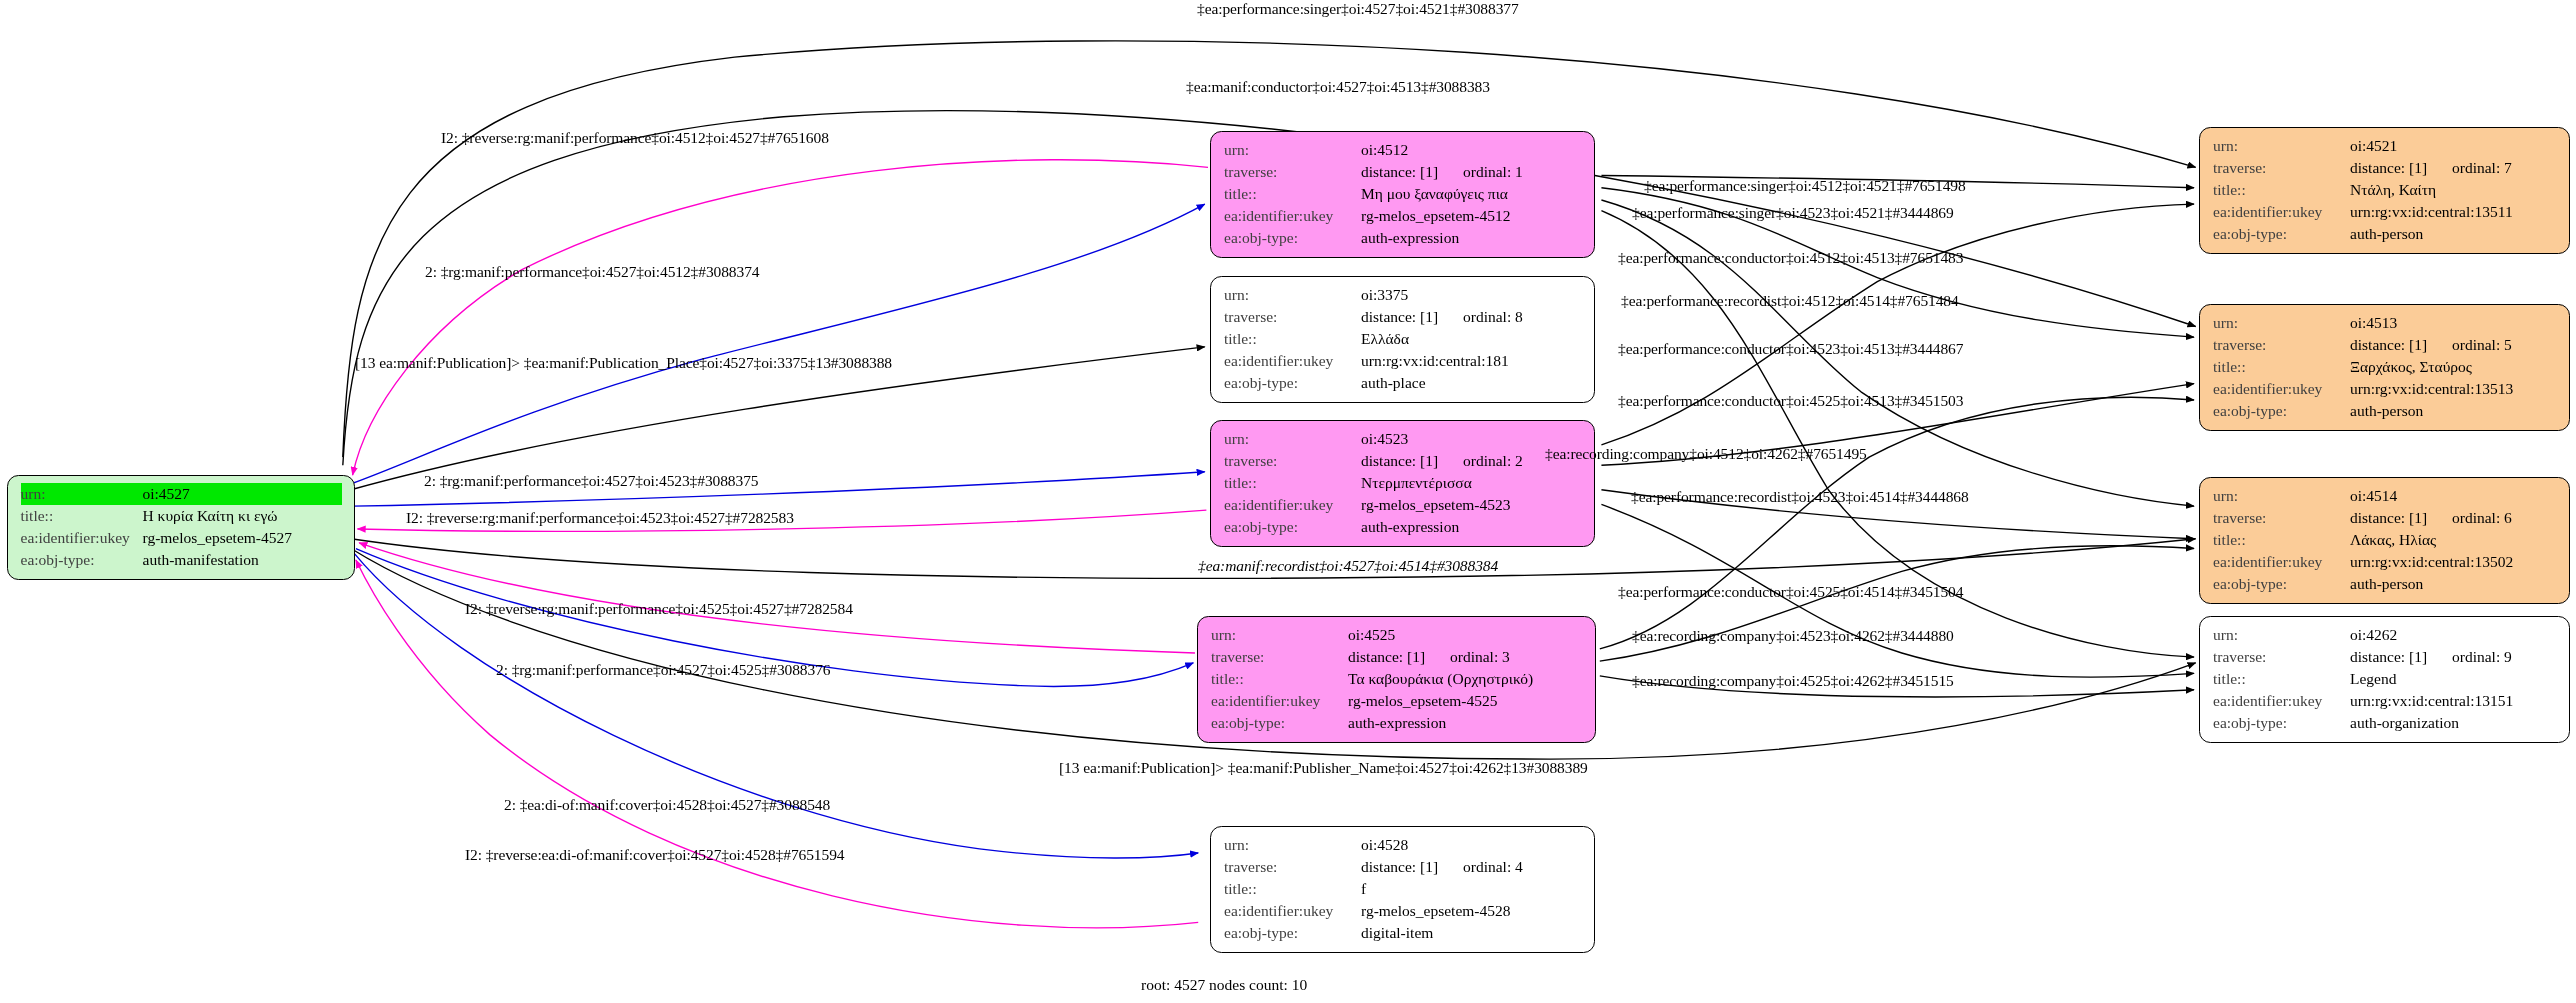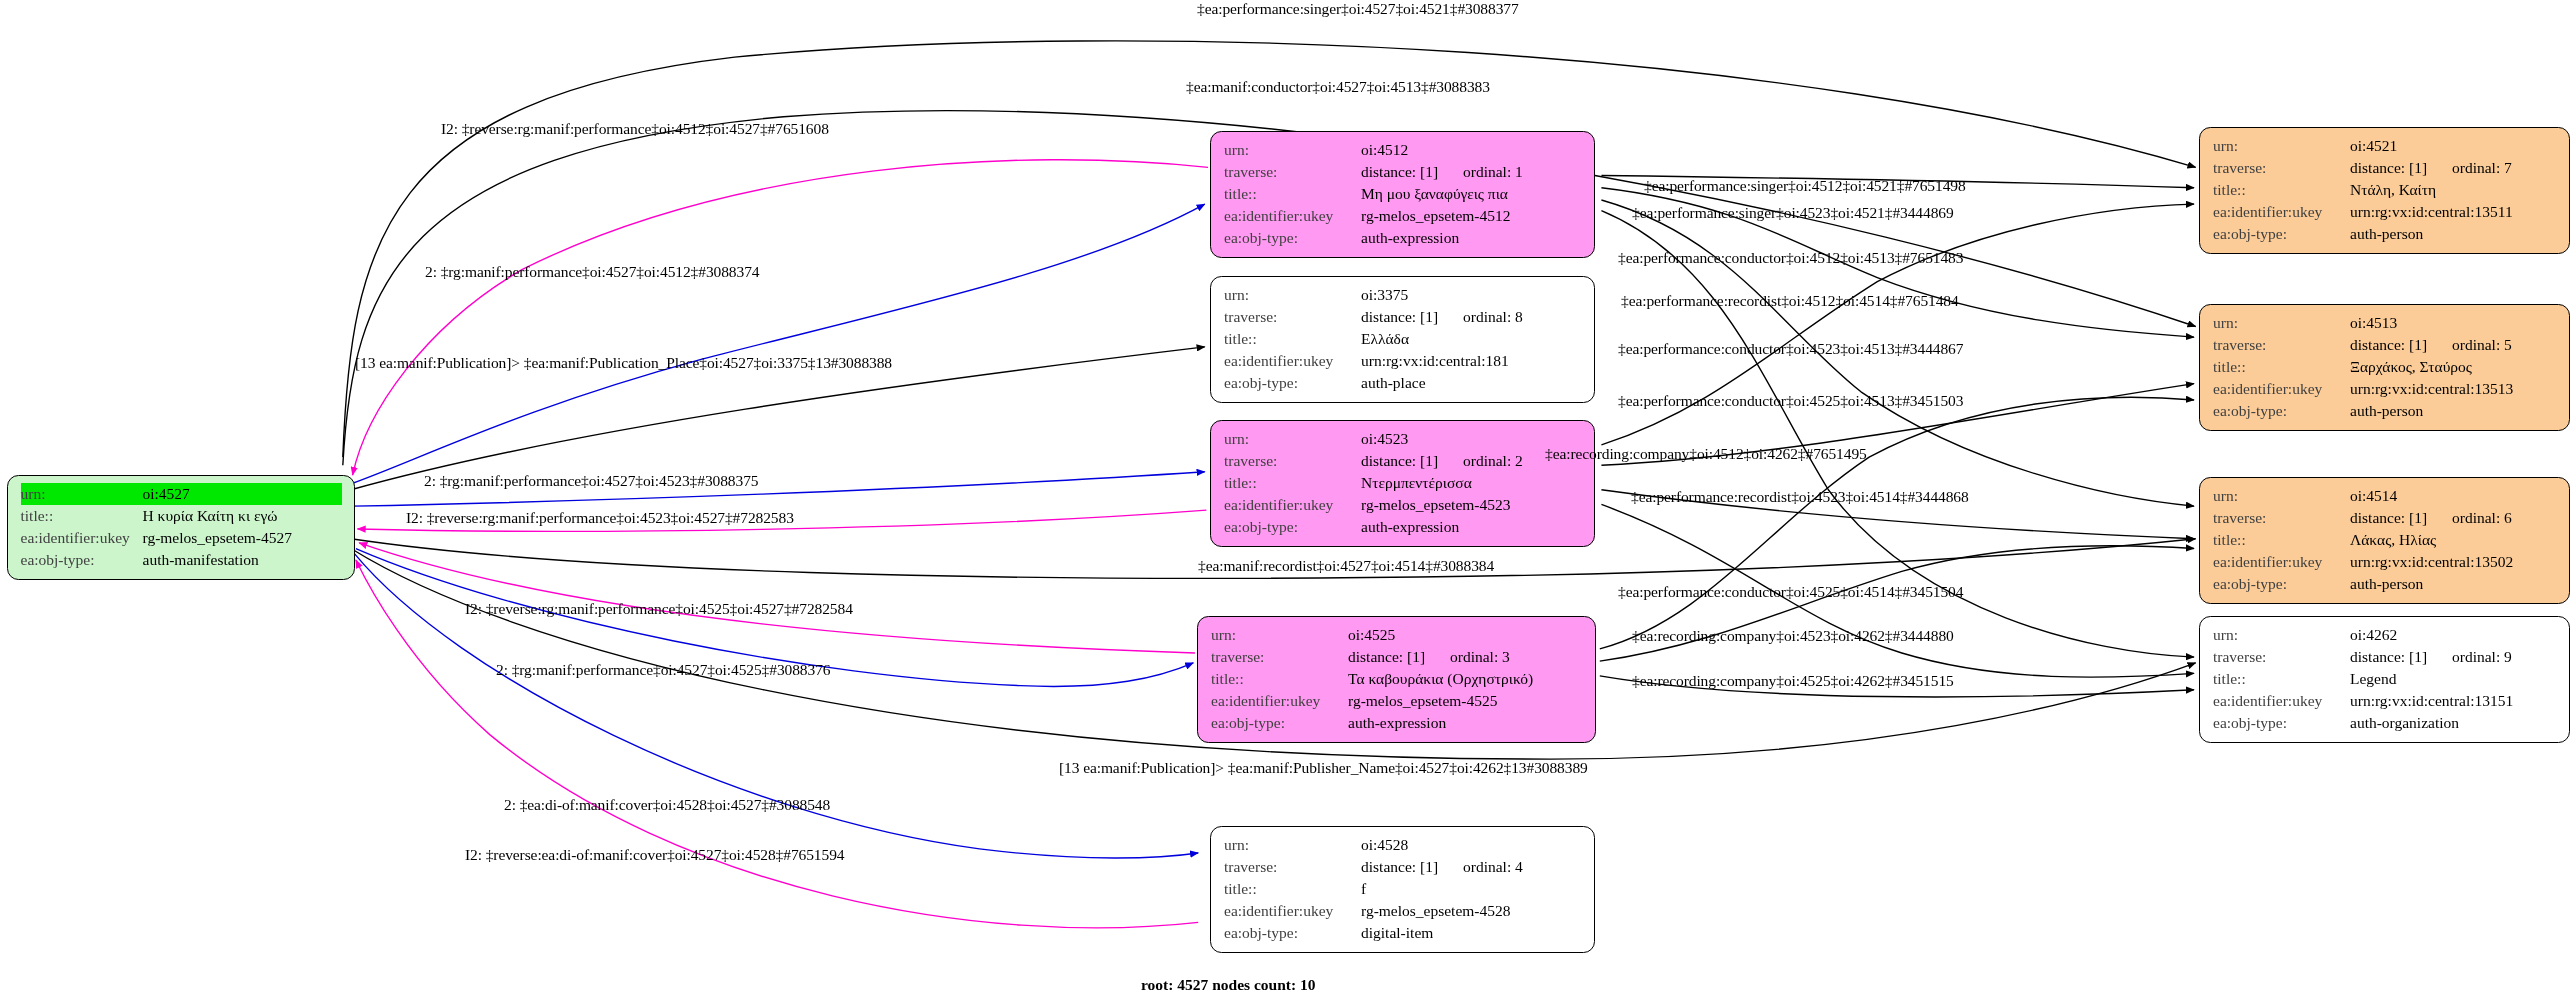--- a/index.html
+++ b/index.html
@@ -22,21 +22,21 @@
   .node.green .row.hl .k,.node.green .row.hl .v{background:#00e800;}
   .node.green .row.hl .k{display:inline-block;}
 
   .node.big .k{width:137px;}
   .node.big .v{flex:1;}
   .vsplit{display:flex;}
   .vsplit span:first-child{width:102px;}
 
   .elabel{position:absolute;font-size:15.5px;color:#000;white-space:nowrap;
           background:transparent;letter-spacing:-0.1px;}
-  .footer{position:absolute;font-size:15.5px;color:#000;white-space:nowrap;font-weight:bold;}
+  .footer{position:absolute;font-size:15.5px;color:#000;white-space:nowrap;}
 </style>
 </head>
 <body>
 
 <div id="canvas">
 
   <svg id="wires" viewBox="0 0 3156 1230">
     <defs>
       <marker id="ahB" markerWidth="11" markerHeight="9" refX="10" refY="4.5" orient="auto" markerUnits="userSpaceOnUse">
         <path d="M0,0 L11,4.5 L0,9 z" fill="#000"></path>
@@ -348,26 +348,26 @@
       <span class="v">urn:rg:vx:id:central:13151</span>
     </div>
     <div class="row">
       <span class="k">ea:obj-type:</span>
       <span class="v">auth-organization</span>
     </div>
   </div>
 
   <div class="elabel" style="left:1197px; top:0px;">‡ea:performance:singer‡oi:4527‡oi:4521‡#3088377</div>
   <div class="elabel" style="left:1186px; top:78px;">‡ea:manif:conductor‡oi:4527‡oi:4513‡#3088383</div>
-  <div class="elabel" style="left:441px; top:120px;">I2: ‡reverse:rg:manif:performance‡oi:4512‡oi:4527‡#7651608</div>
+  <div class="elabel" style="left:441px; top:129px;">I2: ‡reverse:rg:manif:performance‡oi:4512‡oi:4527‡#7651608</div>
   <div class="elabel" style="left:425px; top:263px;">2: ‡rg:manif:performance‡oi:4527‡oi:4512‡#3088374</div>
   <div class="elabel" style="left:355px; top:354px;">[13 ea:manif:Publication]&gt; ‡ea:manif:Publication_Place‡oi:4527‡oi:3375‡13#3088388</div>
   <div class="elabel" style="left:424px; top:472px;">2: ‡rg:manif:performance‡oi:4527‡oi:4523‡#3088375</div>
   <div class="elabel" style="left:406px; top:509px;text-align:right;">I2: ‡reverse:rg:manif:performance‡oi:4523‡oi:4527‡#7282583</div>
-  <div class="elabel" style="left:1198px; top:557px;">‡ea:manif:recordist‡oi:4527‡oi:4514‡#3088384</div>
+  <div class="elabel" style="left:1198px; top:557px;font-style:italic;">‡ea:manif:recordist‡oi:4527‡oi:4514‡#3088384</div>
   <div class="elabel" style="left:465px; top:600px;">I2: ‡reverse:rg:manif:performance‡oi:4525‡oi:4527‡#7282584</div>
   <div class="elabel" style="left:496px; top:661px;">2: ‡rg:manif:performance‡oi:4527‡oi:4525‡#3088376</div>
   <div class="elabel" style="left:1059px; top:759px;">[13 ea:manif:Publication]&gt; ‡ea:manif:Publisher_Name‡oi:4527‡oi:4262‡13#3088389</div>
   <div class="elabel" style="left:504px; top:796px;">2: ‡ea:di-of:manif:cover‡oi:4528‡oi:4527‡#3088548</div>
   <div class="elabel" style="left:465px; top:846px;">I2: ‡reverse:ea:di-of:manif:cover‡oi:4527‡oi:4528‡#7651594</div>
 
   <div class="elabel" style="left:1644px; top:177px;">‡ea:performance:singer‡oi:4512‡oi:4521‡#7651498</div>
   <div class="elabel" style="left:1632px; top:204px;">‡ea:performance:singer‡oi:4523‡oi:4521‡#3444869</div>
   <div class="elabel" style="left:1618px; top:249px;">‡ea:performance:conductor‡oi:4512‡oi:4513‡#7651483</div>
   <div class="elabel" style="left:1621px; top:292px;">‡ea:performance:recordist‡oi:4512‡oi:4514‡#7651484</div>

